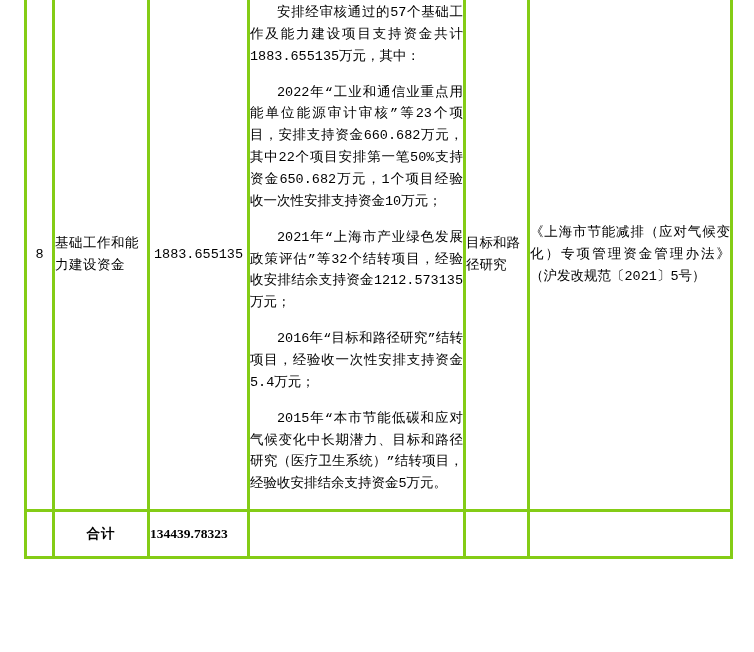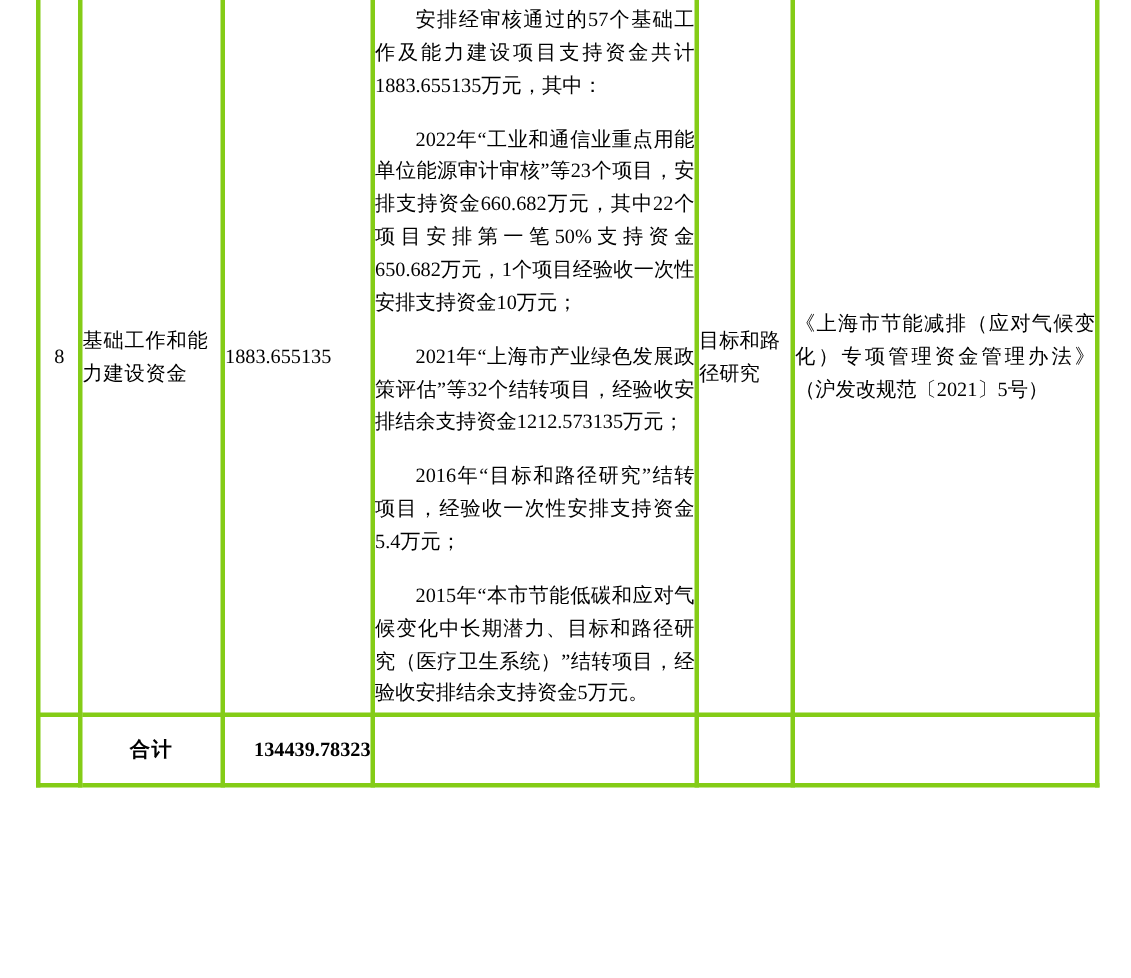--- a/index.html
+++ b/index.html
@@ -45,38 +45,39 @@
     text-align: center;
     font-size: 13.5px;
   }
   .name {
     text-align: left;
     padding: 0 12px 0 16px;
     letter-spacing: 0.5px;
     margin-left: 36px;
   }
   .amount {
+    text-align: center;
     font-size: 13.5px;
   }
   .desc {
     vertical-align: top;
     padding: 0 10px 0 8px;
     text-align: justify;
     text-justify: inter-ideograph;
   }
   .desc p {
     margin: 0 0 14px 0;
     text-indent: 2em;
     line-height: 1.62;
   }
   .desc p:first-child {
     margin-top: 0;
   }
   .desc p.last {
-    margin-bottom: 0;
+    margin-bottom: 12px;
   }
   .desc-inner {
     padding-top: 2px;
     padding-bottom: 2px;
   }
   .dept {
     vertical-align: middle;
     padding: 0 6px 0 6px;
     text-align: left;
     line-height: 1.5;
@@ -91,25 +92,25 @@
   
   tr.total-row td {
     height: 44px;
   }
   .total-label {
     text-align: center;
     font-weight: bold;
     letter-spacing: 1px;
   }
   .total-amount {
-    text-align: right;
+    text-align: left;
     font-weight: bold;
   }
   .blank { }
-  .top-cut { border-top: none !important; }
+  .top-cut { border-top: none !important; font-family: Liberation Mono, monospace; }
 </style>
 </head>
 <body>
 
 <div class="sheet">
   <table class="doc-table">
     <colgroup>
       <col class="c-index">
       <col class="c-name">
       <col class="c-amt">

